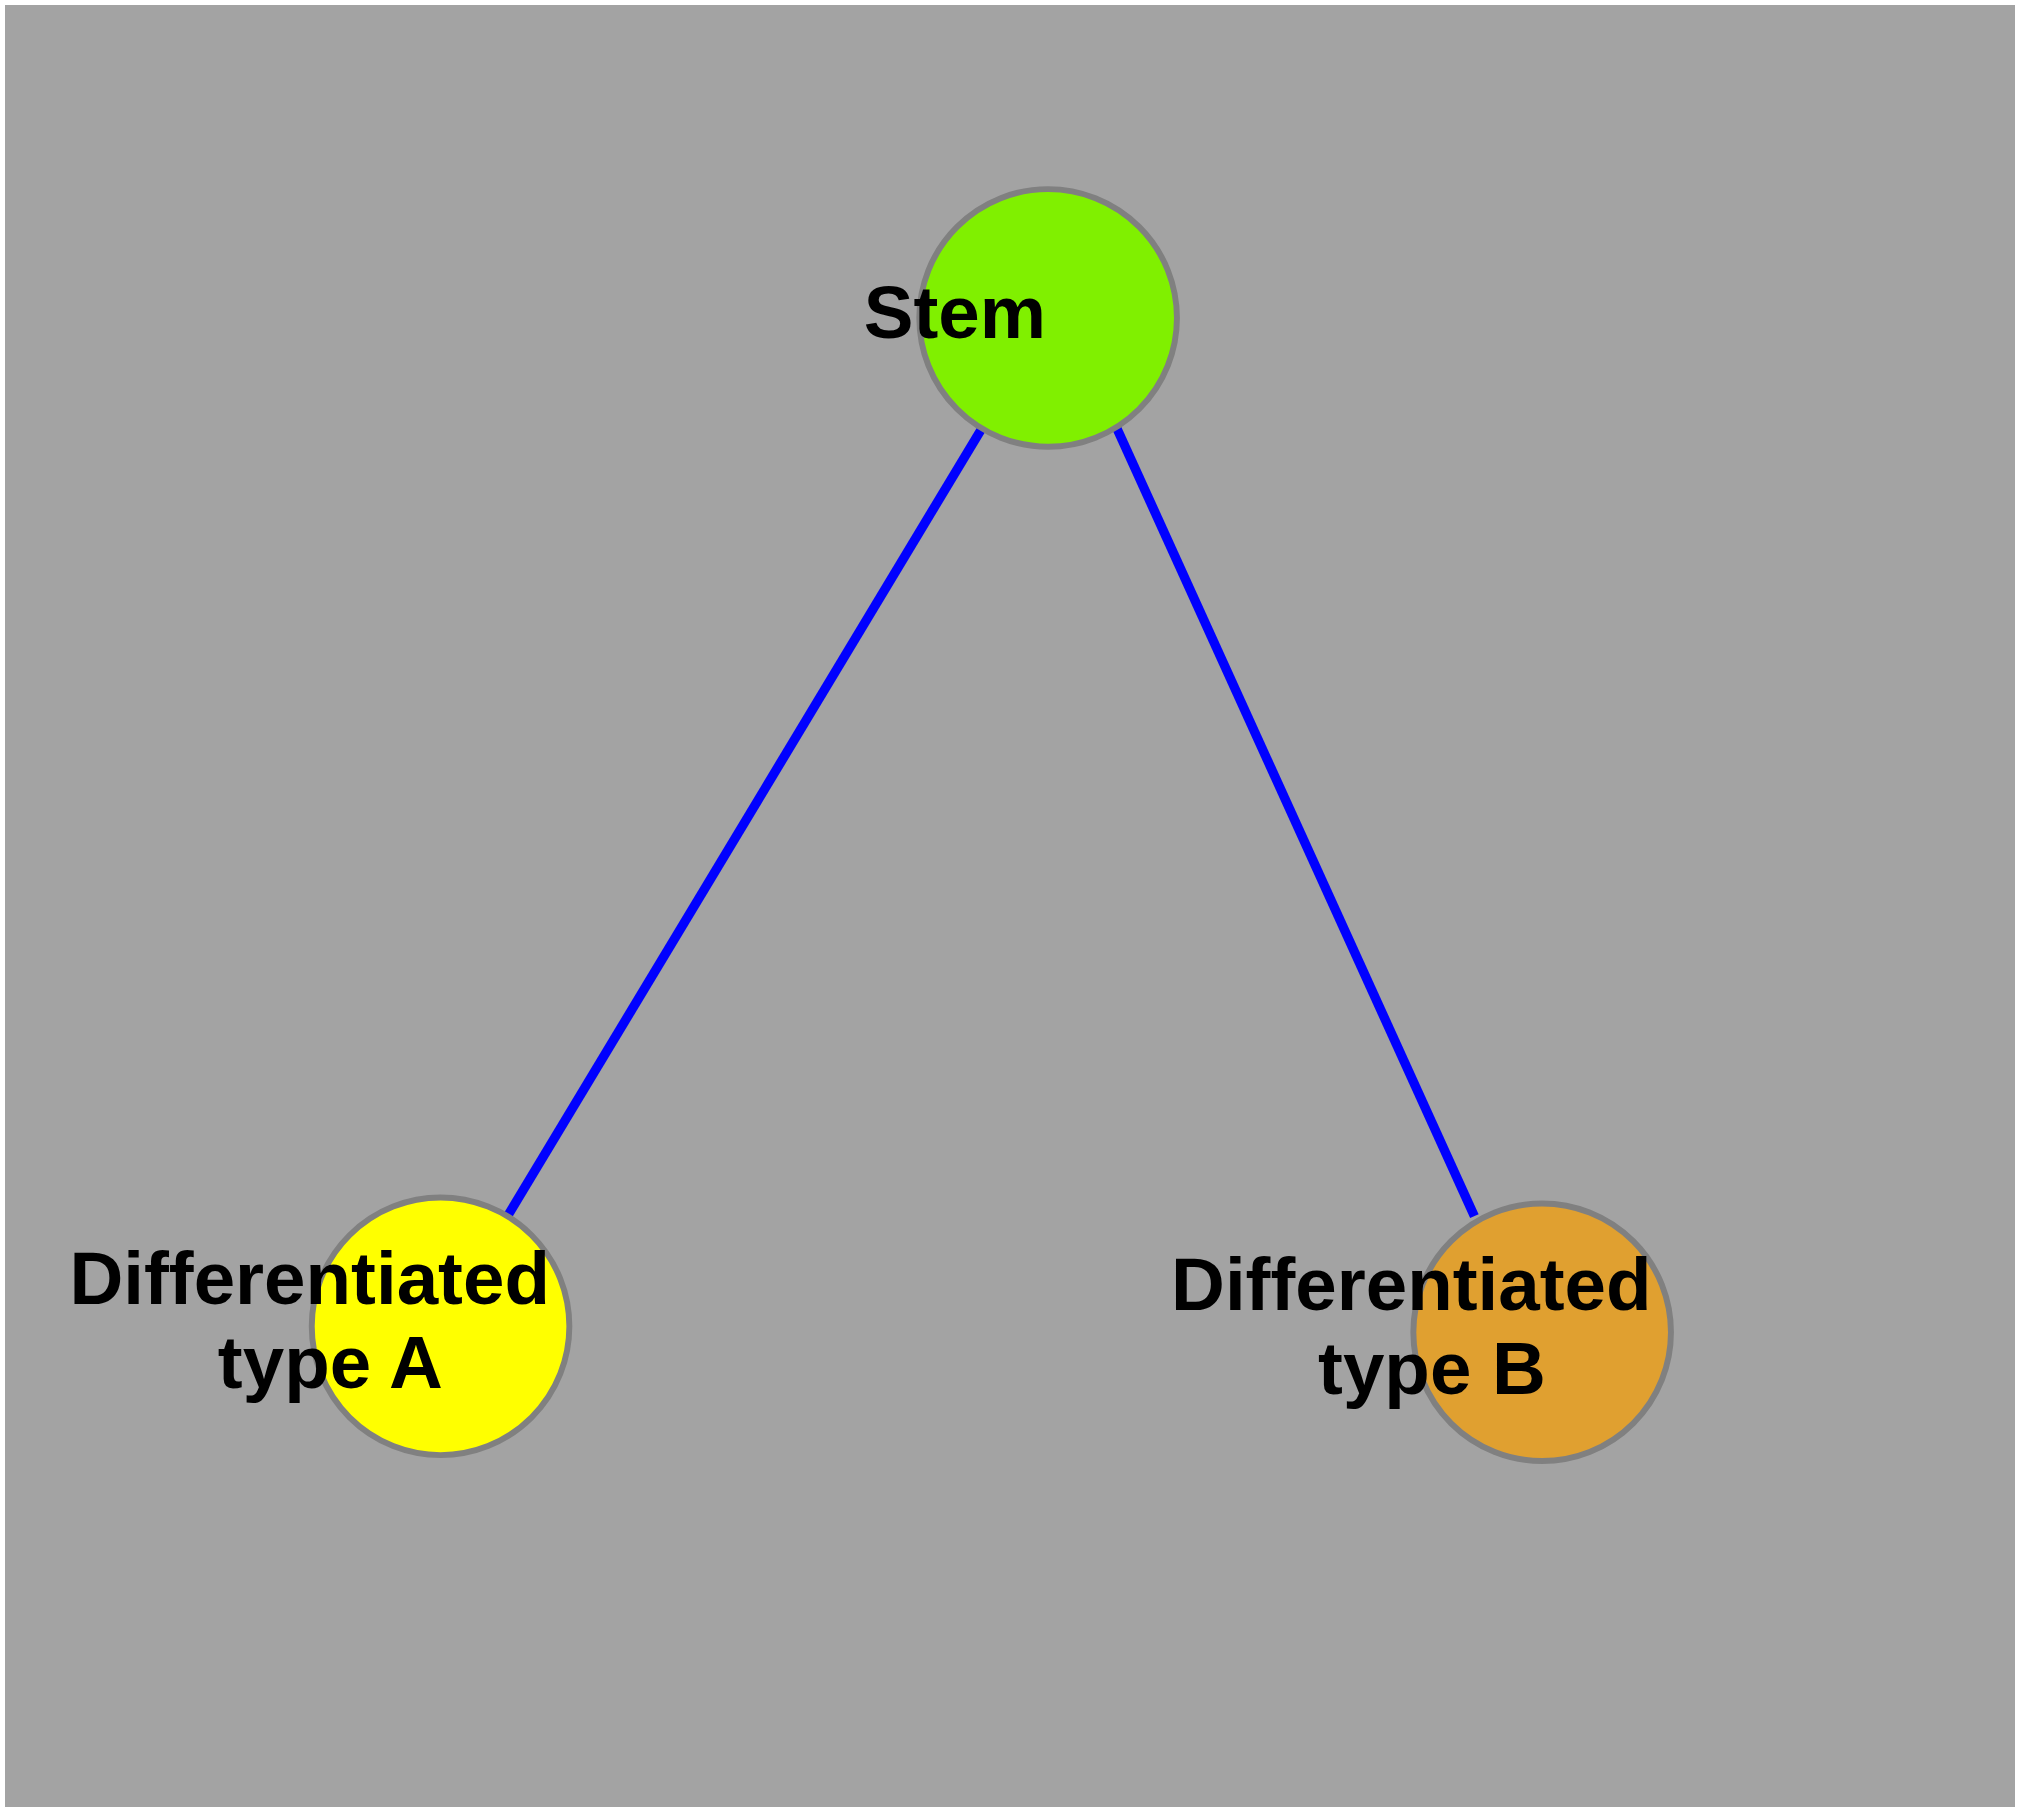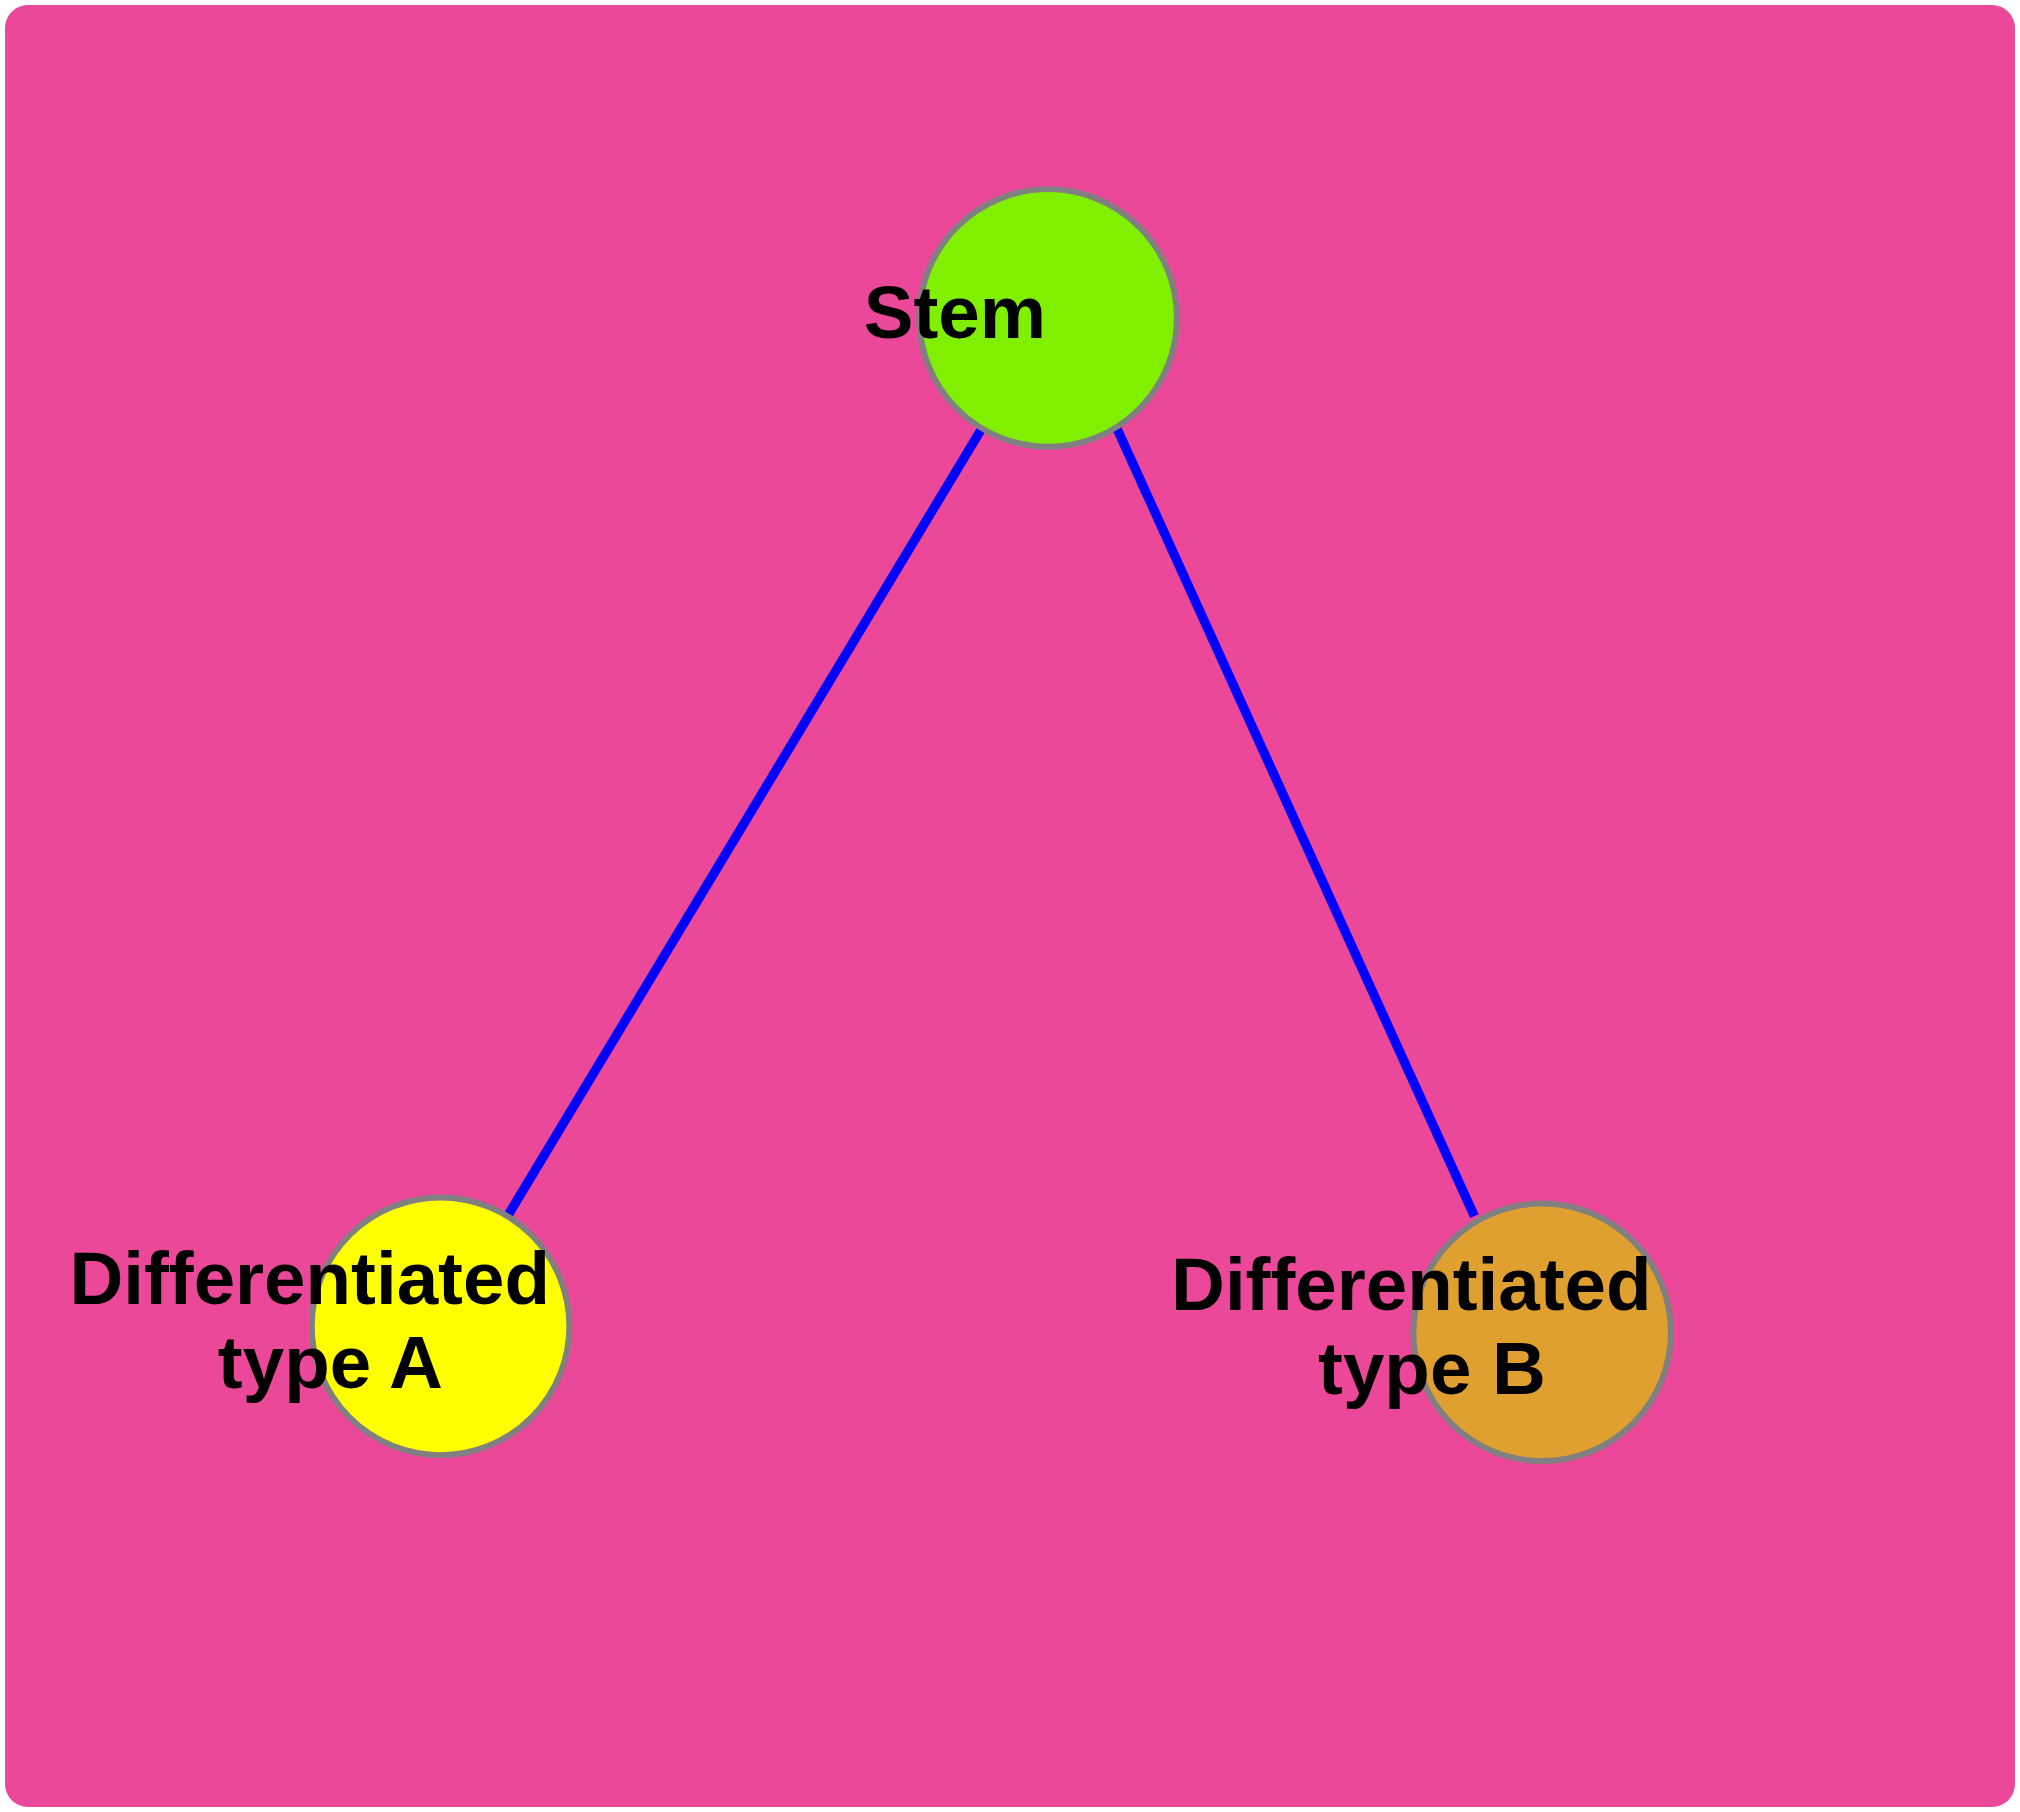--- a/index.html
+++ b/index.html
@@ -35,21 +35,21 @@
     font-weight: bold;
     fill: #000000;
     text-anchor: middle;
     dominant-baseline: middle;
     white-space: pre;
   }
 </style>
 </head>
 <body style="background: rgb(255, 255, 255);">
 
-<div id="graph-canvas" style="width: 2010px; height: 1802px; background: #ec4899; border-radius: 23px;">
+<div id="graph-canvas" style="width: 2010px; height: 1802px; background: #a3a3a3;">
   <svg id="graph-svg" viewBox="0 0 2372 2126" style="width: 2010px; height: 1802px;">
 
     <g>
       <line class="graph-edge" x1="1153" y1="499" x2="593" y2="1429" stroke="#0000ff" stroke-width="11" stroke-linecap="butt"></line>
       <line class="graph-edge" x1="1312" y1="499" x2="1734" y2="1429" stroke="#0000ff" stroke-width="11" stroke-linecap="butt"></line>
     </g>
 
     <g>
 
       <g>

